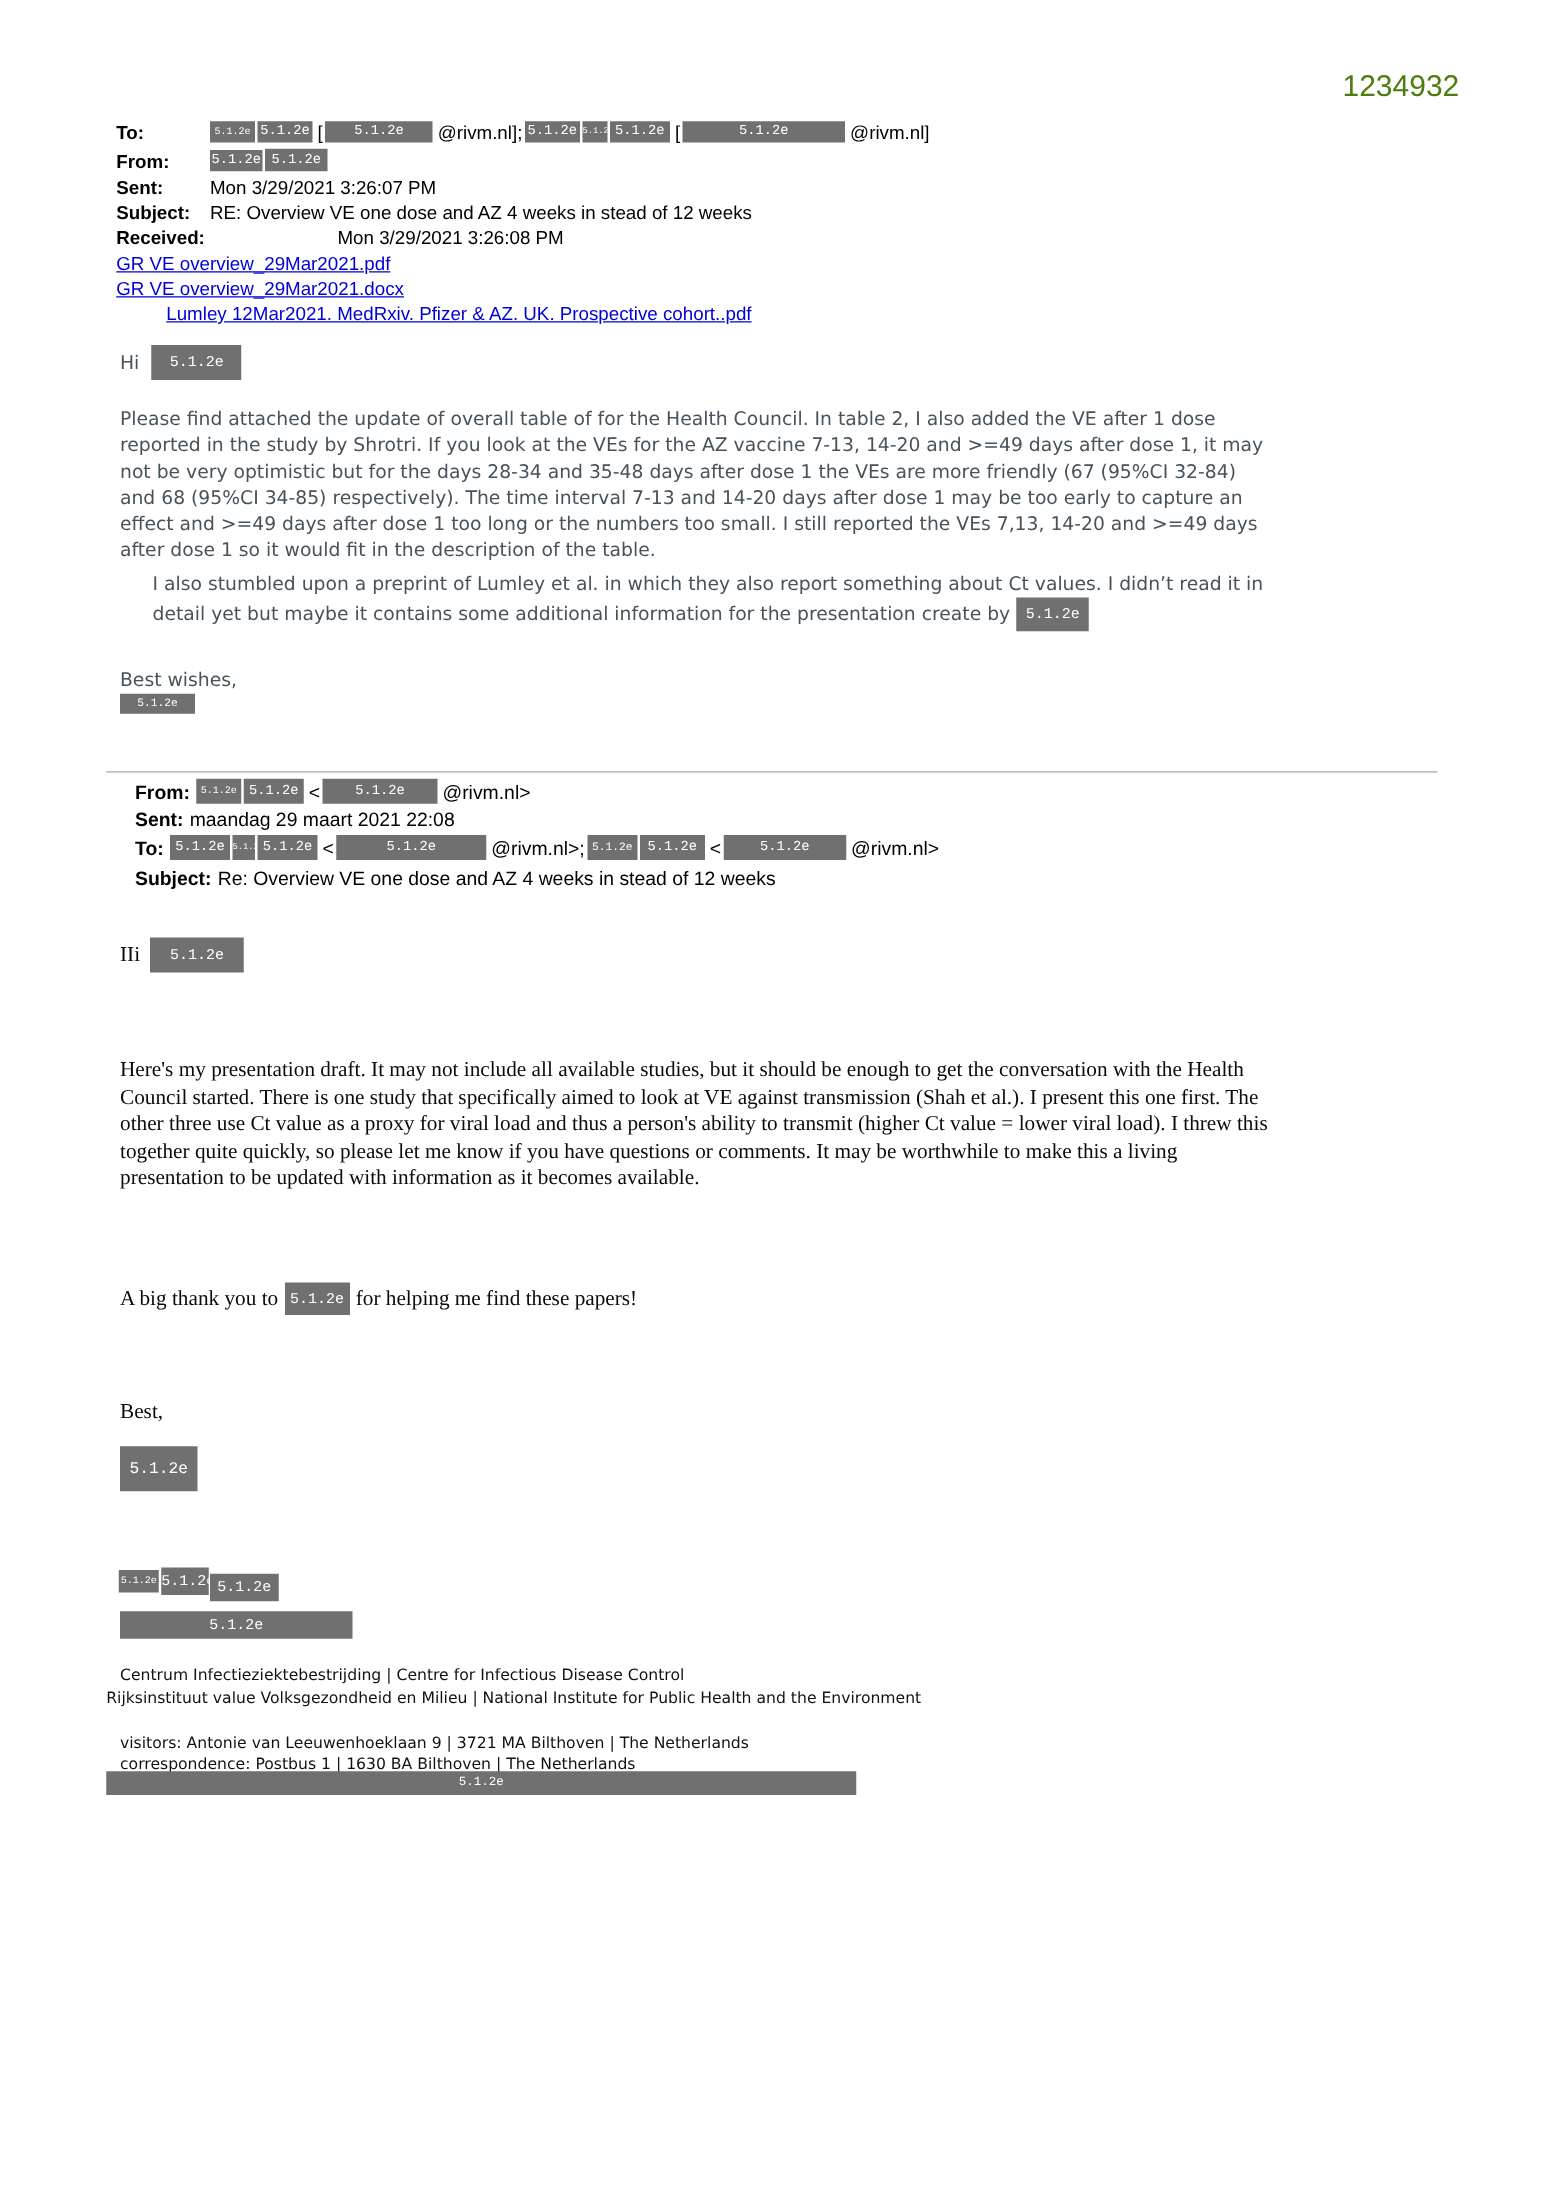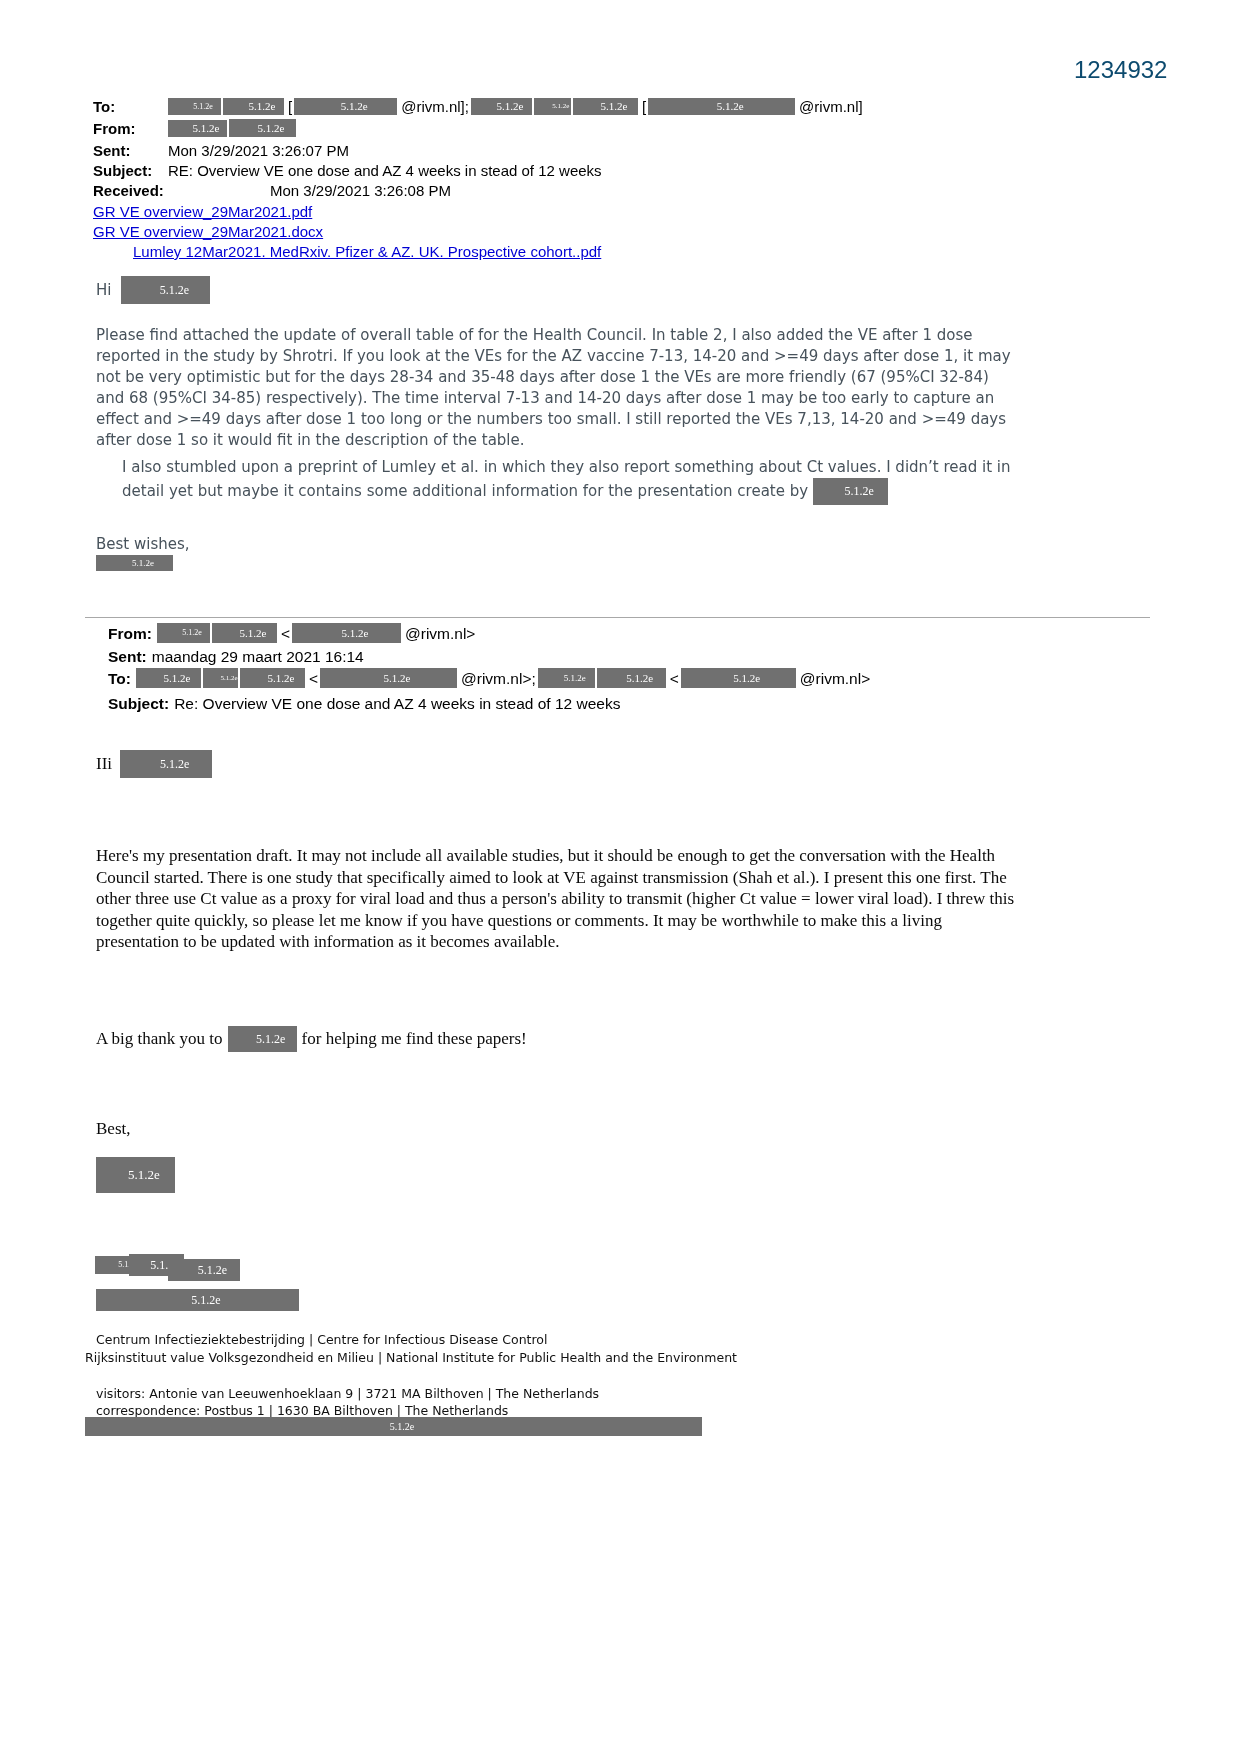--- a/index.html
+++ b/index.html
@@ -1,21 +1,21 @@
 <!DOCTYPE html>
 <html><head>
 <meta charset="utf-8">
 <style>
   html,body{margin:0;padding:0;}
   body{width:1241px;height:1754px;background:#ffffff;position:relative;
        font-family:"Liberation Sans",sans-serif;overflow:hidden;}
   .abs{position:absolute;}
   
   .rdx{display:inline-block;background:#707070;color:#ffffff;text-align:center;
-       font-family:Liberation Serif, serif;vertical-align:middle;overflow:hidden;padding-left:17px;}
+       font-family:Liberation Mono, monospace;vertical-align:middle;overflow:hidden;}
   
   .hd{left:93px;font-size:15px;line-height:19px;color:#000;white-space:nowrap;}
   .hd .lbl{font-weight:bold;display:inline-block;width:75px;}
   .hd .lblwide{font-weight:bold;display:inline-block;width:177px;}
   .hd .rdx{height:17px;line-height:17px;font-size:11px;margin-right:2px;vertical-align:-3px;}
   .frag{margin:0 2px;}
   
   .lnk{left:93px;font-size:15px;line-height:17px;color:#0000d4;
        text-decoration:underline;white-space:nowrap;cursor:pointer;}
   
@@ -31,21 +31,21 @@
       line-height:21.5px;color:#0a0a0a;}
   .b2 .rdx{font-size:12px;}
   
   .ft{left:96px;font-family:"DejaVu Sans",sans-serif;font-size:12.5px;
       line-height:16px;color:#111;white-space:nowrap;}
   .divider{height:1px;background:#a8a8a8;}
 </style>
 </head>
 <body>
 
-<div class="abs" style="top:56px;left:1074px;font-size:24px;color:#0c4a6e;">1234932</div>
+<div class="abs" style="top:56px;left:1074px;font-size:24px;color:#4d7c0f;">1234932</div>
 
 <div class="abs hd" style="top:97px;">
   <span class="lbl">To:</span><span class="rdx" style="width:36px;font-size:8px;">5.1.2e</span><span class="rdx" style="width:44px;">5.1.2e</span><span class="frag">[</span><span class="rdx" style="width:86px;">5.1.2e</span><span class="frag">@rivm.nl];</span><span class="rdx" style="width:44px;">5.1.2e</span><span class="rdx" style="width:20px;font-size:7px;">5.1.2e</span><span class="rdx" style="width:48px;">5.1.2e</span><span class="frag">[</span><span class="rdx" style="width:130px;">5.1.2e</span><span class="frag">@rivm.nl]</span>
 </div>
 
 <div class="abs hd" style="top:119px;">
   <span class="lbl">From:</span><span class="rdx" style="width:42px;">5.1.2e</span><span class="rdx" style="width:50px;height:18px;line-height:18px;">5.1.2e</span>
 </div>
 
 <div class="abs hd" style="top:141px;">
@@ -78,21 +78,21 @@
 
 <span class="rdx abs" style="top:555px;left:96px;width:60px;height:16px;line-height:16px;font-size:9px;">5.1.2e</span>
 
 <div class="abs divider" style="top:617px;left:85px;width:1065px;"></div>
 
 <div class="abs qh" style="top:623px;">
   <b>From:</b><span class="rdx" style="width:36px;font-size:8px;">5.1.2e</span><span class="rdx" style="width:48px;">5.1.2e</span><span class="frag">&lt;</span><span class="rdx" style="width:92px;">5.1.2e</span><span class="frag">@rivm.nl&gt;</span>
 </div>
 
 <div class="abs qh" style="top:647px;">
-  <b>Sent:</b><span>maandag 29 maart 2021 16:14</span>
+  <b>Sent:</b><span>maandag 29 maart 2021 22:08</span>
 </div>
 
 <div class="abs qh" style="top:668px;">
   <b>To:</b><span class="rdx" style="width:48px;">5.1.2e</span><span class="rdx" style="width:18px;font-size:7px;">5.1.2e</span><span class="rdx" style="width:48px;">5.1.2e</span><span class="frag">&lt;</span><span class="rdx" style="width:120px;">5.1.2e</span><span class="frag">@rivm.nl&gt;;</span><span class="rdx" style="width:40px;font-size:9px;">5.1.2e</span><span class="rdx" style="width:52px;">5.1.2e</span><span class="frag">&lt;</span><span class="rdx" style="width:98px;">5.1.2e</span><span class="frag">@rivm.nl&gt;</span>
 </div>
 
 <div class="abs qh" style="top:694px;">
   <b>Subject:</b><span>Re: Overview VE one dose and AZ 4 weeks in stead of 12 weeks</span>
 </div>
 

